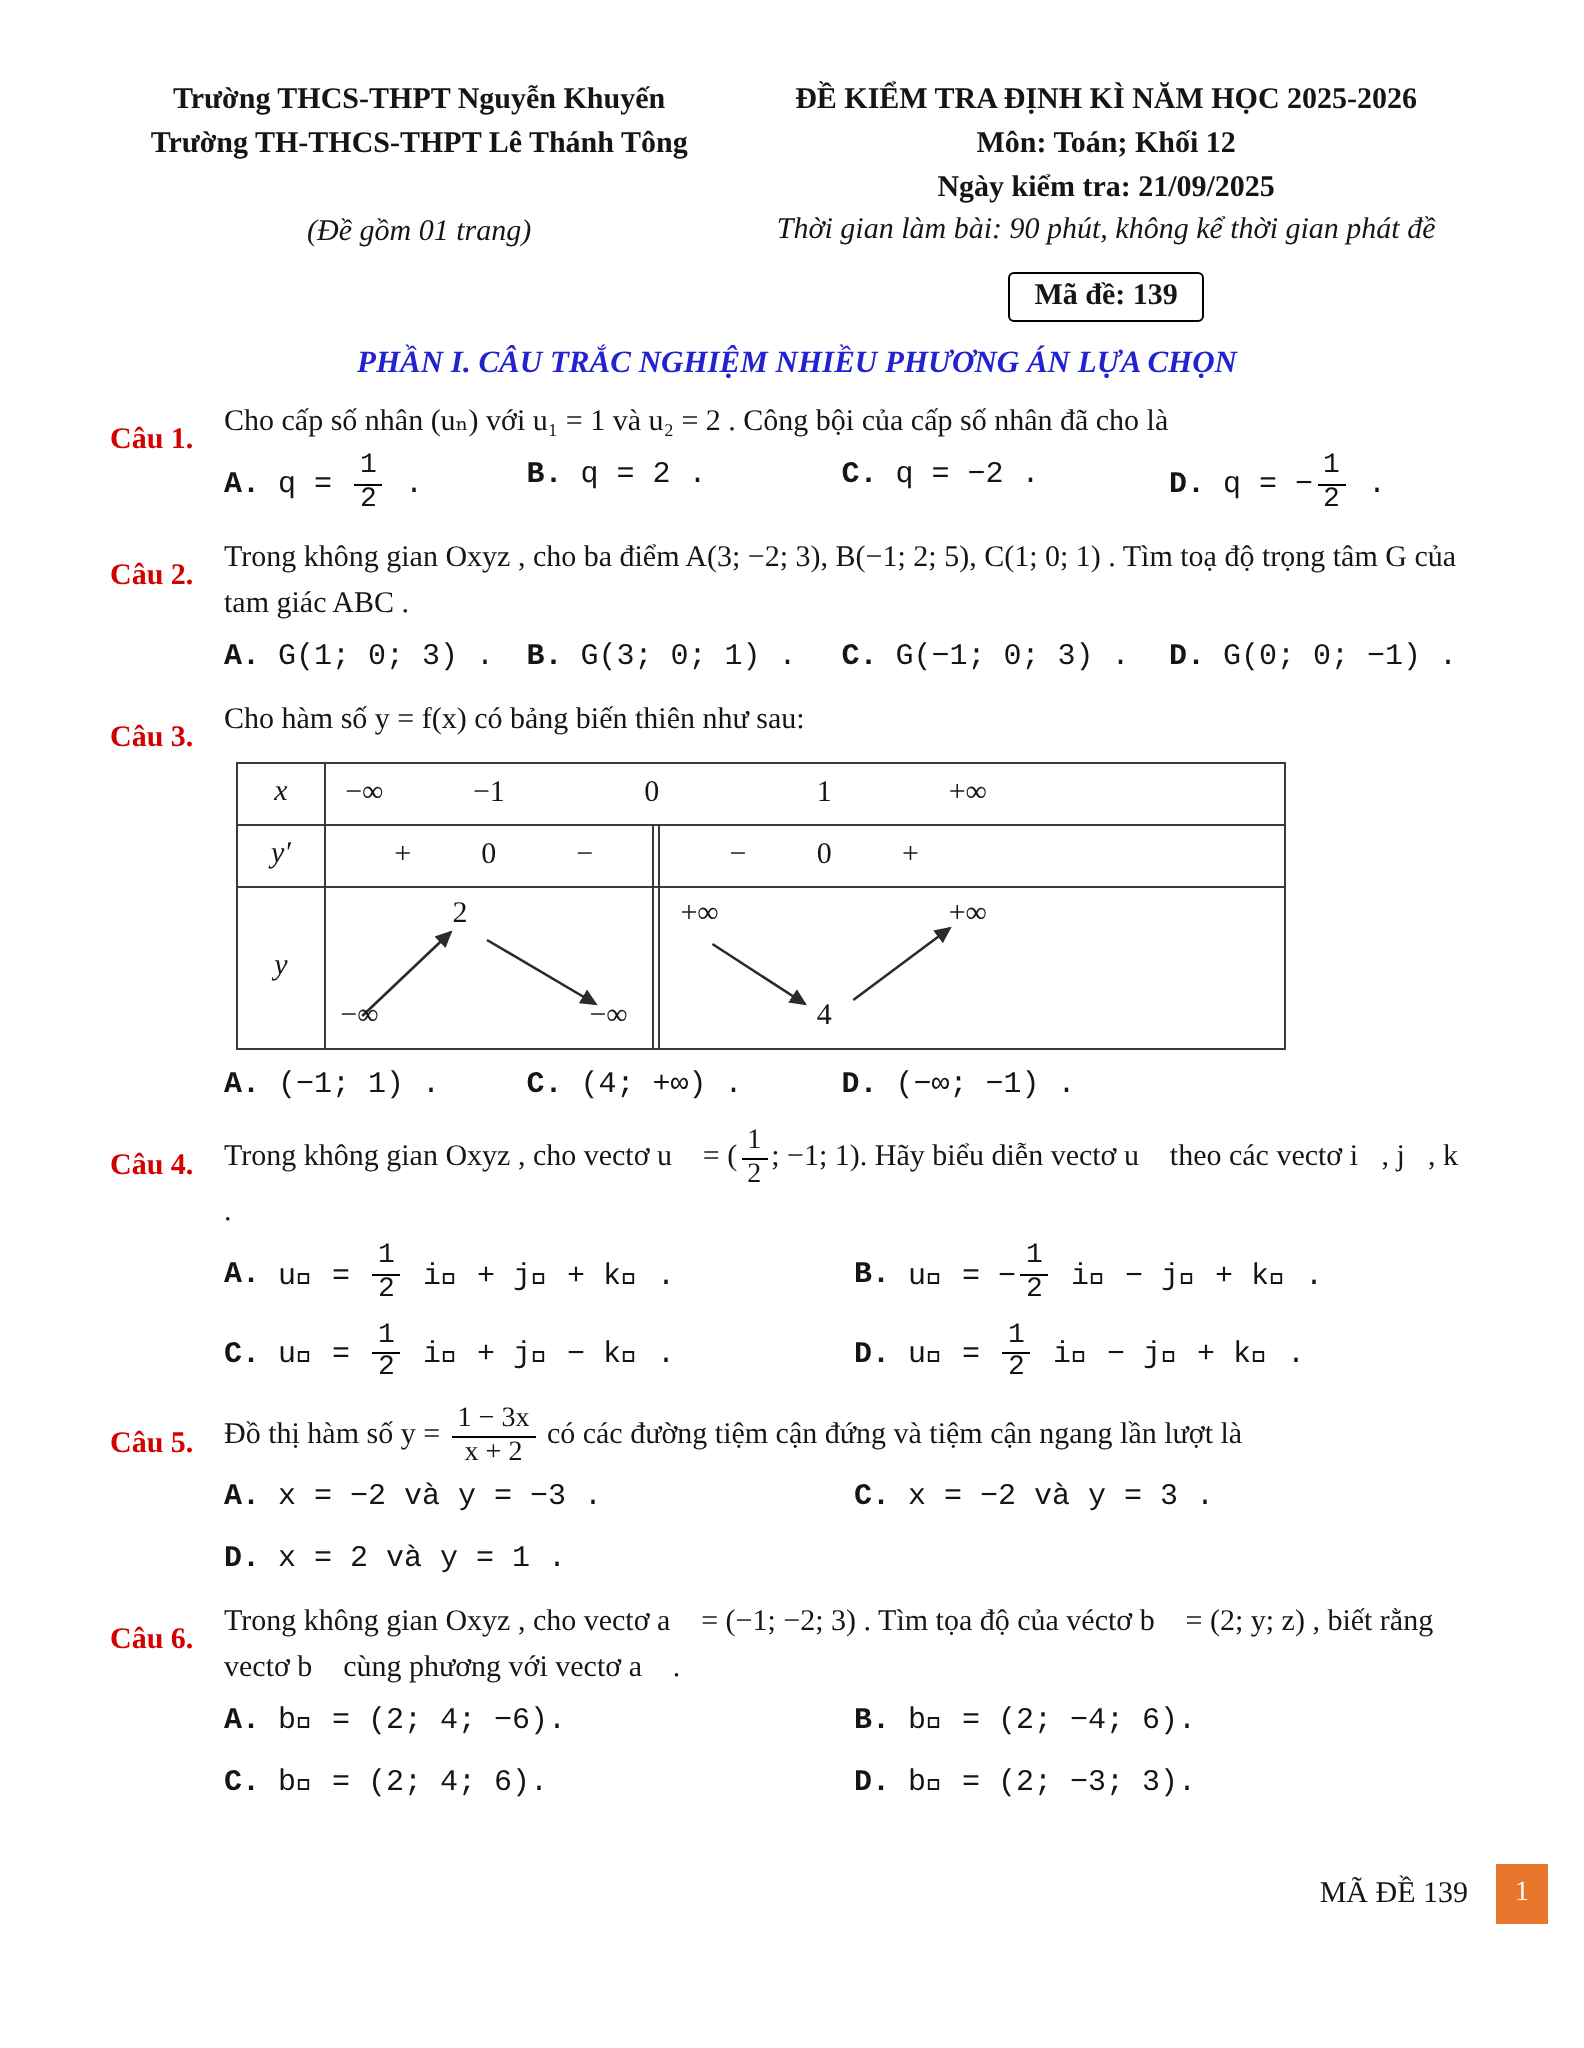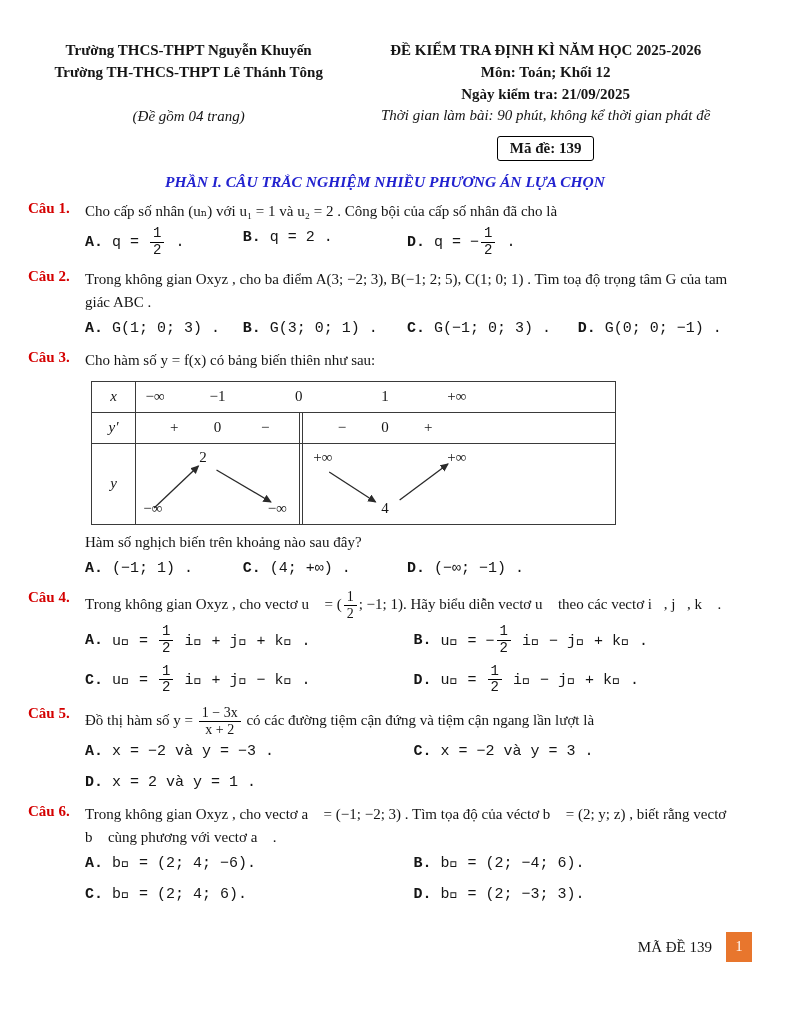--- a/index.html
+++ b/index.html
@@ -1,39 +1,39 @@
 <!DOCTYPE html>
 <html><head>
 <meta charset="utf-8">
 <style>
   * { margin:0; padding:0; box-sizing:border-box; }
   html,body { background:#ffffff; }
   .page {
     width:792px; height:1024px; position:relative; background:#fff;
     font-family:"Liberation Serif","DejaVu Serif",serif;
-    font-size:15px; color:#151515; padding:40px 50px 0 28px; overflow:hidden;
+    font-size:15px; color:#151515; padding:40px 50px 0 55px; overflow:hidden;
   }
   .b { font-weight:bold; }
   .i { font-style:italic; }
   .hdr { display:flex; }
   .hdr-left { width:45%; text-align:center; }
   .hdr-right { flex:1; text-align:center; }
   .hdr-line { line-height:1.45; }
   .pages-note { margin-top:22px; }
   .exam-code-box {
     display:inline-block; border:1.6px solid #000; border-radius:3px;
     padding:3px 12px; font-weight:bold; margin-top:9px;
   }
   .student-line { font-weight:bold; margin:18px 0 12px 45px; letter-spacing:.2px; }
   .part-title {
     color:#2222cf; font-weight:bold; font-style:italic; text-align:center;
     font-size:15.5px; margin:12px 0 2px;
   }
   .q { display:flex; margin-top:9px; }
-  .q-label { width:57px; flex:none; font-weight:bold; color:#d40000; }
+  .q-label { width:57px; flex:none; font-weight:bold; color:#d40000;margin-top:12px; }
   .q-body { flex:1; line-height:1.55; }
   .opts { display:grid; margin-top:3px; row-gap:4px;font-family:Liberation Mono, monospace; }
   .opts-4 { grid-template-columns:24% 25% 26% 25%; }
   .opts-2 { grid-template-columns:50% 50%; row-gap:7px; }
   .opt-letter { font-weight:bold; }
   .frac { display:inline-flex; flex-direction:column; align-items:center;
           vertical-align:middle; line-height:1.12; font-size:14px; margin:0 2px; }
   .frac .fr-num { border-bottom:1px solid #000; padding:0 3px; }
   .frac .fr-den { padding:0 3px; }
   
@@ -42,34 +42,34 @@
   .bbt-row + .bbt-row { border-top:1.3px solid #3a3a3a; }
   .bbt-lbl { width:44px; flex:none; border-right:1.3px solid #3a3a3a;
              display:flex; align-items:center; justify-content:center; font-style:italic; }
   .bbt-cnt { flex:1; position:relative; height:30px; }
   .bbt-row.tall .bbt-cnt { height:80px; }
   .pos { position:absolute; top:50%; transform:translate(-50%,-50%); white-space:nowrap; }
   .posy { position:absolute; transform:translateX(-50%); white-space:nowrap; }
   .dbar { position:absolute; top:0; bottom:0; left:34%; width:4px;
           border-left:1.3px solid #3a3a3a; border-right:1.3px solid #3a3a3a; }
   .bbt-svg { position:absolute; inset:0; width:100%; height:100%; }
-  .footer { position:absolute; right:40px; bottom:62px; display:flex; align-items:center; gap:14px; }
+  .footer { position:absolute; right:18px; bottom:62px; display:flex; align-items:center; gap:14px; }
   .page-badge { width:26px; height:30px; background:#e8762d; color:#fff;
                 display:flex; align-items:center; justify-content:center; font-size:14px; }
 </style>
 </head>
 <body>
 
 <div class="page">
 
   <div class="hdr">
     <div class="hdr-left">
       <div class="hdr-line b">Trường THCS-THPT Nguyễn Khuyến</div>
       <div class="hdr-line b">Trường TH-THCS-THPT Lê Thánh Tông</div>
-      <div class="hdr-line i pages-note">(Đề gồm 04 trang)</div>
+      <div class="hdr-line i pages-note">(Đề gồm 01 trang)</div>
     </div>
     <div class="hdr-right">
       <div class="hdr-line b">ĐỀ KIỂM TRA ĐỊNH KÌ NĂM HỌC 2025-2026</div>
       <div class="hdr-line b">Môn: Toán; Khối 12</div>
       <div class="hdr-line b">Ngày kiểm tra: 21/09/2025</div>
       <div class="hdr-line i">Thời gian làm bài: 90 phút, không kể thời gian phát đề</div>
       <div class="exam-code-box">Mã đề: 139</div>
     </div>
   </div>
 
@@ -79,20 +79,21 @@
   <div class="q">
     <div class="q-label">Câu 1.</div>
     <div class="q-body">
       <div>Cho cấp số nhân (uₙ) với u₁ = 1 và u₂ = 2 . Công bội của cấp số nhân đã cho là</div>
       <div class="opts opts-4">
         <div><span class="opt-letter">A.</span> <span>q = <span class="frac">
                 <span class="fr-num">1</span>
                 <span class="fr-den">2</span>
               </span> .</span></div>
         <div><span class="opt-letter">B.</span> <span>q = 2 .</span></div>
+        <div><span class="opt-letter">C.</span> <span>q = −2 .</span></div>
         <div><span class="opt-letter">D.</span> <span>q = −<span class="frac">
                 <span class="fr-num">1</span>
                 <span class="fr-den">2</span>
               </span> .</span></div>
       </div>
     </div>
   </div>
 
   <div class="q">
     <div class="q-label">Câu 2.</div>
@@ -153,21 +154,20 @@
             <span class="posy" style="left:14%;top:2px">2</span>
             <span class="posy" style="left:29.5%;bottom:3px">−∞</span>
             <span class="posy" style="left:39%;top:2px">+∞</span>
             <span class="posy" style="left:52%;bottom:3px">4</span>
             <span class="posy" style="left:67%;top:2px">+∞</span>
             <span class="dbar"></span>
           </div>
         </div>
       </div>
 
-      <div>Hàm số nghịch biến trên khoảng nào sau đây?</div>
       <div class="opts opts-4">
         <div><span class="opt-letter">A.</span> <span>(−1; 1) .</span></div>
         <div><span class="opt-letter">C.</span> <span>(4; +∞) .</span></div>
         <div><span class="opt-letter">D.</span> <span>(−∞; −1) .</span></div>
       </div>
     </div>
   </div>
 
   <div class="q">
     <div class="q-label">Câu 4.</div>

